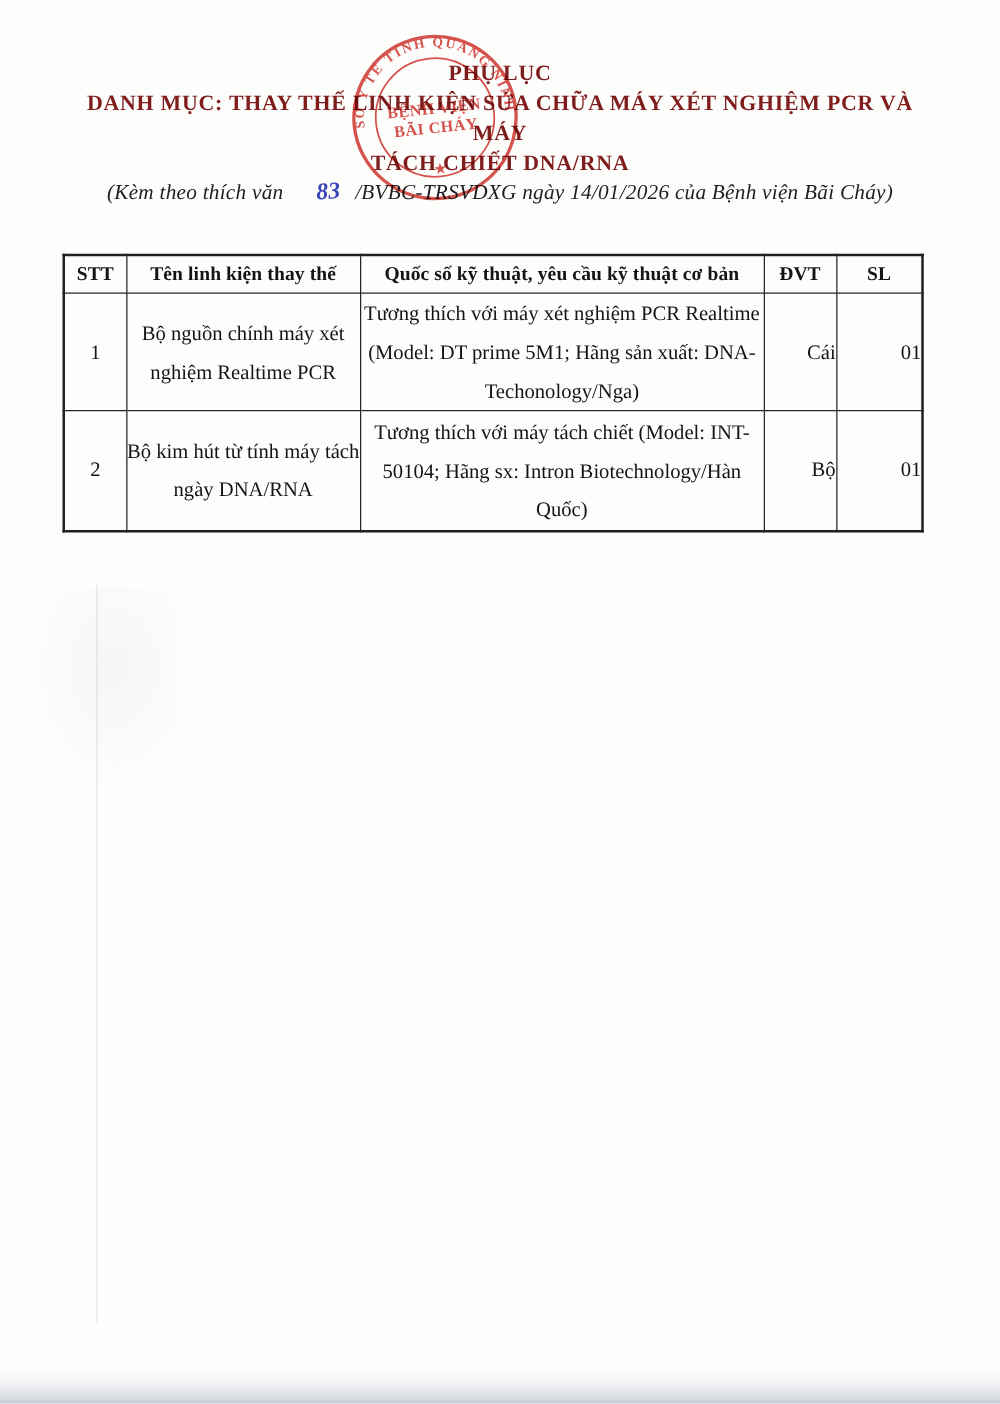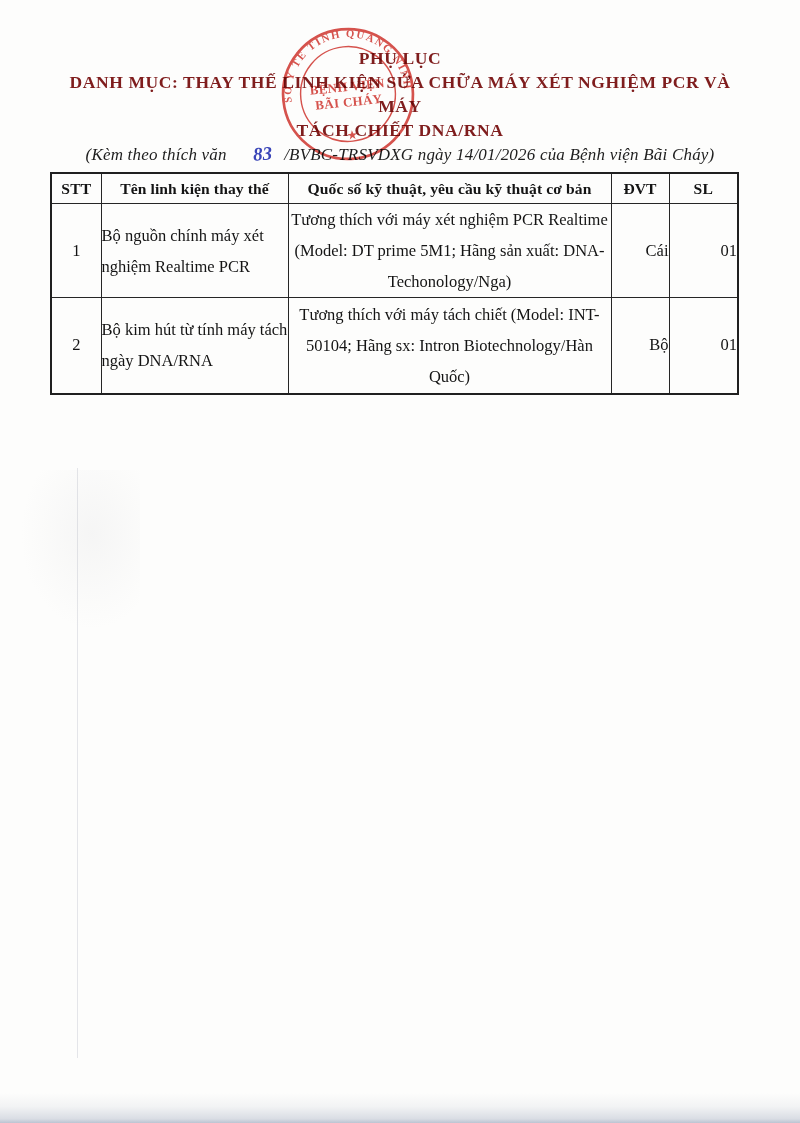--- a/index.html
+++ b/index.html
@@ -55,33 +55,33 @@
     border-collapse:collapse;
     table-layout:fixed;
     font-size:16.5px;
     color:#141414;
   }
   table.parts td,table.parts th{
     border:1.4px solid #262626;
     padding:0;
     overflow:hidden;
   }
-  table.parts{border:2.2px solid #202020;}
+  table.parts{border:2.2px solid #202020;margin-top:31px;}
   th.hdr{
     font-weight:bold;
     font-size:15.6px;
     height:29px;
     text-align:center;
     vertical-align:middle;
     letter-spacing:0.1px;
     white-space:nowrap;
   }
   td.c-stt{text-align:center;vertical-align:middle;}
   td.c-name{
-    text-align:left;vertical-align:middle;
+    text-align:center;vertical-align:middle;
     line-height:31px;padding:0 4px;
   }
   td.c-spec{
     text-align:center;vertical-align:middle;
     line-height:31px;padding:0 6px 0 9px;
   }
   td.c-dvt,td.c-sl{text-align:right;vertical-align:middle;}
   tr.row-1{height:94px;}
   tr.row-2{height:96px;}
   

